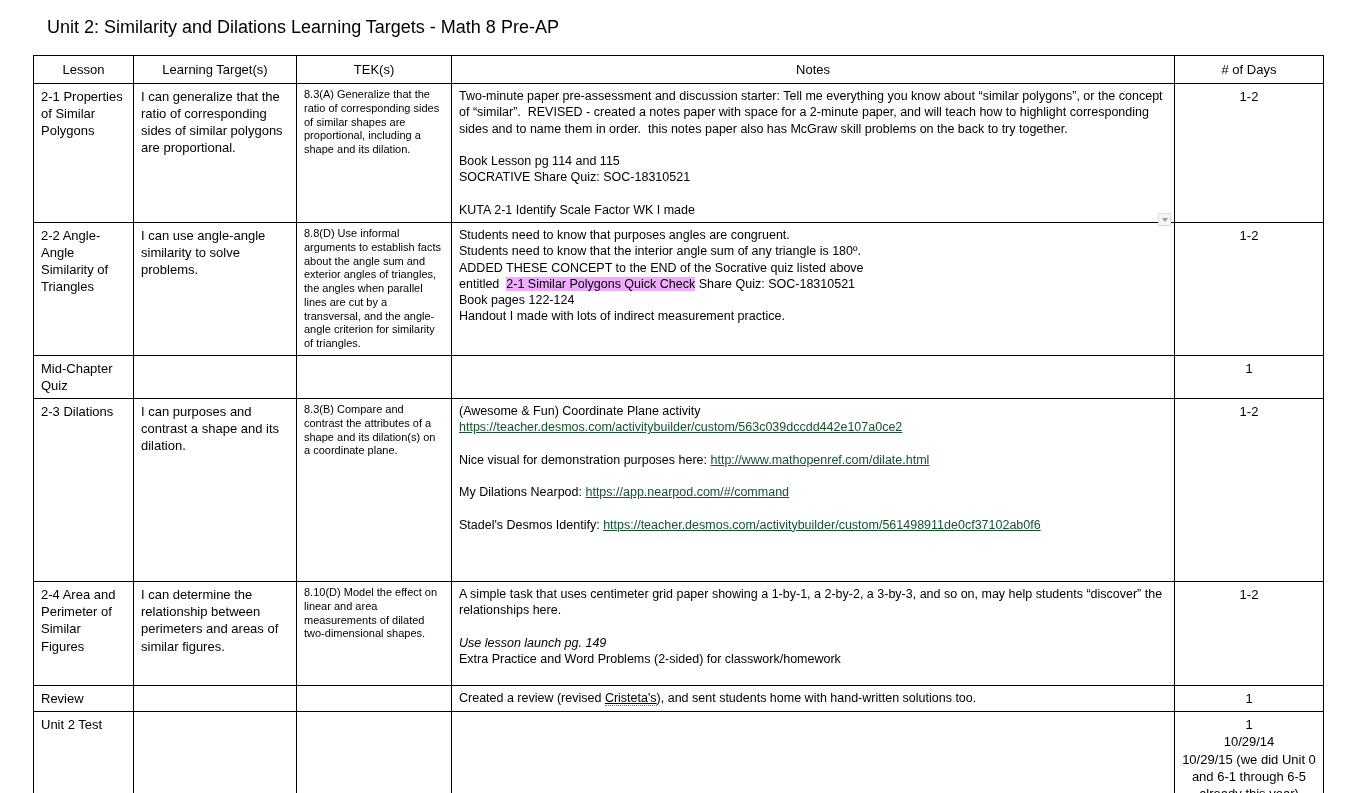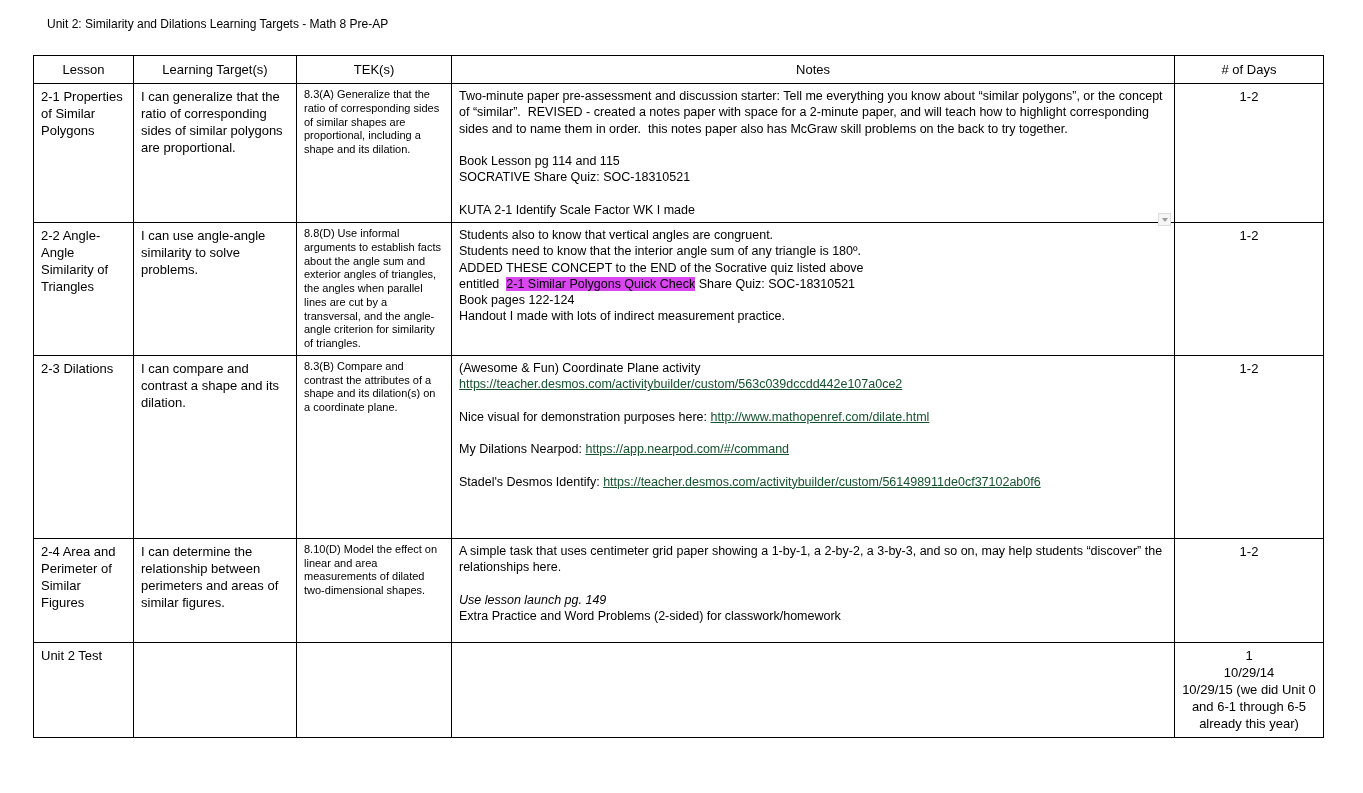--- a/index.html
+++ b/index.html
@@ -10,21 +10,21 @@
     height: 793px;
     font-family: "Liberation Sans", sans-serif;
     color: #000;
     position: relative;
     overflow: hidden;
   }
   .doc-title {
     position: absolute;
     left: 47px;
     top: 17px;
-    font-size: 12px;
+    font-size: 18px;
     color: #000;
     white-space: nowrap;
   }
   table.lt-table {
     position: absolute;
     left: 33px;
     top: 55px;
     width: 1290px;
     border-collapse: collapse;
     table-layout: fixed;
@@ -51,21 +51,21 @@
   .row-4 { height: 104px; }
   .row-5 { height: 26px; }
   .row-6 { height: 84px; }
 
   td.tek-cell { font-size: 11px; line-height: 1.25; margin-top: 44px; }
   td.notes-cell { font-size: 12.5px; line-height: 1.3; }
 
   .line { white-space: pre-wrap; min-height: 1.3em; }
   .seg-b { font-weight: 400; }
   .seg-i { font-style: italic; }
-  .seg-hl { background: #d946ef; }
+  .seg-hl { background: #f0abfc; }
   .seg-a { color: #14532d; text-decoration: underline; cursor: pointer; }
   .seg-sp { text-decoration: underline; border-bottom: 1px dotted #cc4125; }
 
   .dropdown-marker {
     position: absolute;
     left: 1158px;
     top: 213px;
     width: 13px;
     height: 13px;
     background: #f5f5f5;
@@ -120,34 +120,43 @@
         </td>
         <td class="days-cell">
           <div class="line"><span>1-2</span></div>
         </td>
       </tr>
       <tr class="row-1">
         <td>2-2 Angle-Angle Similarity of Triangles</td>
         <td>I can use angle-angle similarity to solve problems.</td>
         <td class="tek-cell">8.8(D) Use informal arguments to establish facts about the angle sum and exterior angles of triangles, the angles when parallel lines are cut by a transversal, and the angle-angle criterion for similarity of triangles.</td>
         <td class="notes-cell">
-          <div class="line"><span>Students also to know that vertical angles are congruent.</span></div>
+          <div class="line"><span>Students need to know that purposes angles are congruent.</span></div>
           <div class="line"><span>Students need to know that the interior angle sum of any triangle is 180º.</span></div>
           <div class="line"><span>ADDED THESE CONCEPT to the END of the Socrative quiz listed above</span></div>
           <div class="line"><span>entitled  </span><span class="seg-hl">2-1 Similar Polygons Quick Check</span><span> </span><span class="seg-b">Share Quiz: SOC-18310521</span></div>
           <div class="line"><span>Book pages 122-124</span></div>
           <div class="line"><span>Handout I made with lots of indirect measurement practice.</span></div>
         </td>
         <td class="days-cell">
           <div class="line"><span>1-2</span></div>
         </td>
       </tr>
+      <tr class="row-2">
+        <td>Mid-Chapter Quiz</td>
+        <td></td>
+        <td class="tek-cell"></td>
+        <td class="notes-cell"></td>
+        <td class="days-cell">
+          <div class="line"><span>1</span></div>
+        </td>
+      </tr>
       <tr class="row-3">
         <td>2-3 Dilations</td>
-        <td>I can compare and contrast a shape and its dilation.</td>
+        <td>I can purposes and contrast a shape and its dilation.</td>
         <td class="tek-cell">8.3(B) Compare and contrast the attributes of a shape and its dilation(s) on a coordinate plane.</td>
         <td class="notes-cell">
           <div class="line"><span>(Awesome &amp; Fun) Coordinate Plane activity</span></div>
           <div class="line"><a class="seg-a" href="#">https://teacher.desmos.com/activitybuilder/custom/563c039dccdd442e107a0ce2</a></div>
           <div class="line">&nbsp;</div>
           <div class="line"><span>Nice visual for demonstration purposes here: </span><a class="seg-a" href="#">http://www.mathopenref.com/dilate.html</a></div>
           <div class="line">&nbsp;</div>
           <div class="line"><span>My Dilations Nearpod: </span><a class="seg-a" href="#">https://app.nearpod.com/#/command</a></div>
           <div class="line">&nbsp;</div>
           <div class="line"><span>Stadel's Desmos Identify: </span><a class="seg-a" href="#">https://teacher.desmos.com/activitybuilder/custom/561498911de0cf37102ab0f6</a></div>
@@ -161,20 +170,31 @@
         <td>I can determine the relationship between perimeters and areas of similar figures.</td>
         <td class="tek-cell">8.10(D) Model the effect on linear and area measurements of dilated two-dimensional shapes.</td>
         <td class="notes-cell">
           <div class="line"><span>A simple task that uses centimeter grid paper showing a 1-by-1, a 2-by-2, a 3-by-3, and so on, may help students “discover” the relationships here.</span></div>
           <div class="line">&nbsp;</div>
           <div class="line"><span class="seg-i">Use lesson launch pg. 149</span></div>
           <div class="line"><span>Extra Practice and Word Problems (2-sided) for classwork/homework</span></div>
         </td>
         <td class="days-cell">
           <div class="line"><span>1-2</span></div>
+        </td>
+      </tr>
+      <tr class="row-5">
+        <td>Review</td>
+        <td></td>
+        <td class="tek-cell"></td>
+        <td class="notes-cell">
+          <div class="line"><span>Created a review (revised </span><span class="seg-sp">Cristeta's</span><span>), and sent students home with hand-written solutions too.</span></div>
+        </td>
+        <td class="days-cell">
+          <div class="line"><span>1</span></div>
         </td>
       </tr>
       <tr class="row-6">
         <td>Unit 2 Test</td>
         <td></td>
         <td class="tek-cell"></td>
         <td class="notes-cell"></td>
         <td class="days-cell">
           <div class="line"><span>1</span></div>
           <div class="line"><span>10/29/14</span></div>

